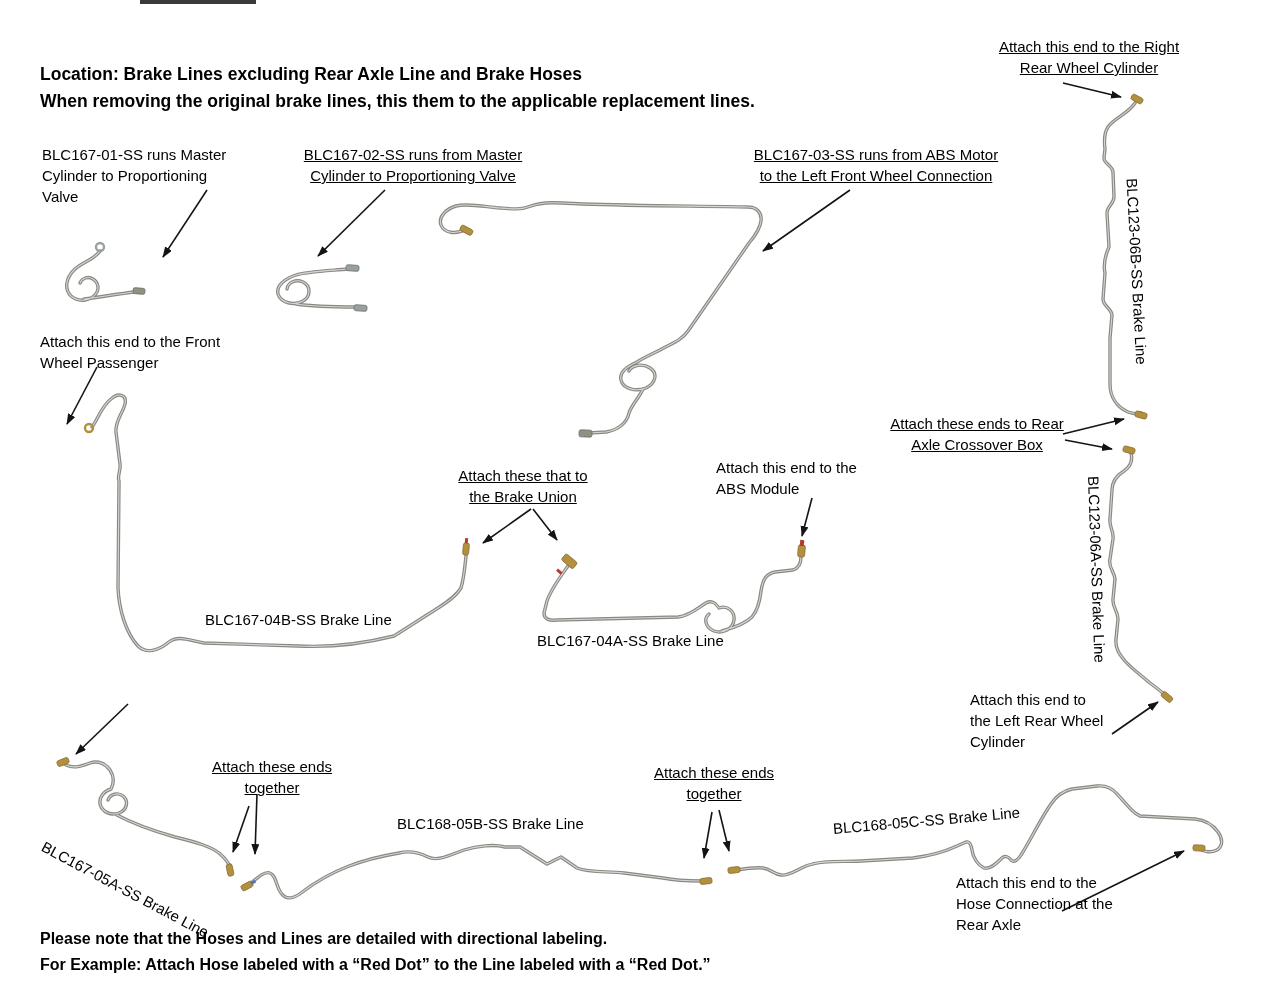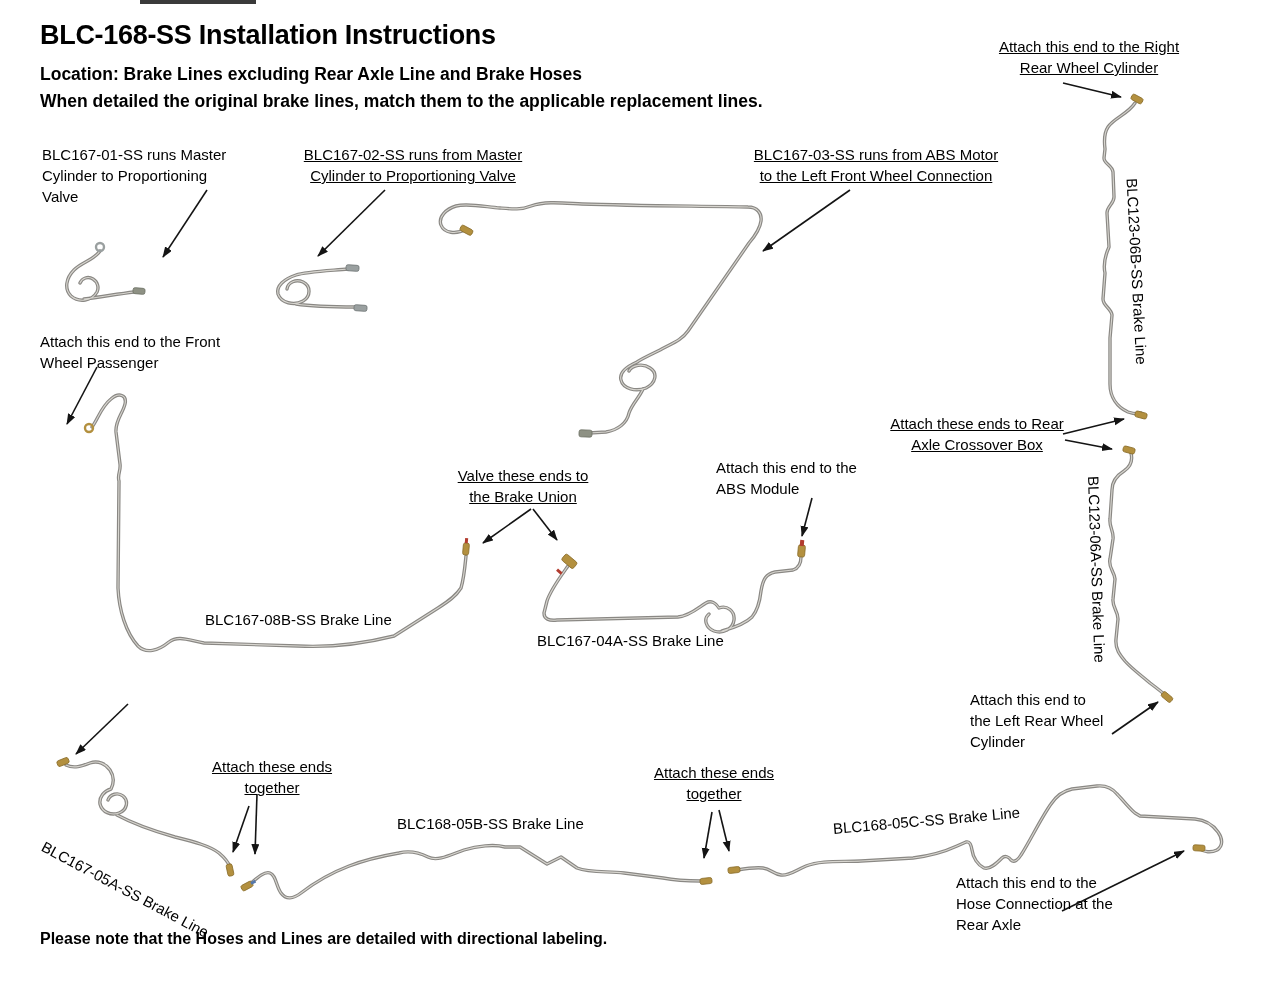--- a/index.html
+++ b/index.html
@@ -113,23 +113,22 @@
       <line class="arrow" x1="1112" y1="734" x2="1158" y2="702" marker-end="url(#ah)"></line>
       <line class="arrow" x1="128" y1="704" x2="76" y2="754" marker-end="url(#ah)"></line>
       <line class="arrow" x1="249" y1="806" x2="233" y2="852" marker-end="url(#ah)"></line>
       <line class="arrow" x1="257" y1="794" x2="255" y2="854" marker-end="url(#ah)"></line>
       <line class="arrow" x1="712" y1="812" x2="704" y2="858" marker-end="url(#ah)"></line>
       <line class="arrow" x1="719" y1="810" x2="729" y2="851" marker-end="url(#ah)"></line>
       <line class="arrow" x1="1062" y1="911" x2="1184" y2="851" marker-end="url(#ah)"></line>
     </g>
   </svg>
 
-  <div class="title">BLC-168-SS Installation Instructions</div>
   <div class="sub" style="top:64px">Location: Brake Lines excluding Rear Axle Line and Brake Hoses</div>
-  <div class="sub" style="top:91px">When detailed the original brake lines, match them to the applicable replacement lines.</div>
+  <div class="sub" style="top:91px">When removing the original brake lines, this them to the applicable replacement lines.</div>
 
   <div class="lbl c" style="left:983px;top:36px;width:212px">
     <div>Attach this end to the Right</div>
     <div>Rear Wheel Cylinder</div>
   </div>
   <div class="lbl" style="left:42px;top:144px;width:205px">
     <div>BLC167-01-SS runs Master</div>
     <div>Cylinder to Proportioning</div>
     <div>Valve</div>
   </div>
@@ -139,21 +138,21 @@
   </div>
   <div class="lbl c" style="left:740px;top:144px;width:272px">
     <div>BLC167-03-SS runs from ABS Motor</div>
     <div>to the Left Front Wheel Connection</div>
   </div>
   <div class="lbl" style="left:40px;top:331px;width:210px">
     <div>Attach this end to the Front</div>
     <div>Wheel Passenger</div>
   </div>
   <div class="lbl c" style="left:447px;top:465px;width:152px">
-    <div>Valve these ends to</div>
+    <div>Attach these that to</div>
     <div>the Brake Union</div>
   </div>
   <div class="lbl" style="left:716px;top:457px;width:170px">
     <div>Attach this end to the</div>
     <div>ABS Module</div>
   </div>
   <div class="lbl c" style="left:880px;top:413px;width:194px">
     <div>Attach these ends to Rear</div>
     <div>Axle Crossover Box</div>
   </div>
@@ -169,23 +168,24 @@
   <div class="lbl c" style="left:645px;top:762px;width:138px">
     <div>Attach these ends</div>
     <div>together</div>
   </div>
   <div class="lbl" style="left:956px;top:872px;width:180px">
     <div>Attach this end to the</div>
     <div>Hose Connection at the</div>
     <div>Rear Axle</div>
   </div>
 
-  <div class="lbl nw" style="left:205px;top:609px">BLC167-08B-SS Brake Line</div>
+  <div class="lbl nw" style="left:205px;top:609px">BLC167-04B-SS Brake Line</div>
   <div class="lbl nw" style="left:537px;top:630px">BLC167-04A-SS Brake Line</div>
   <div class="lbl nw" style="left:397px;top:813px">BLC168-05B-SS Brake Line</div>
   <div class="lbl rot" style="left:1051px;top:254px;transform:translate(0,0) rotate(87deg);transform-origin:86px 10px;width:172px">BLC123-06B-SS Brake Line</div>
   <div class="lbl rot" style="left:1011px;top:552px;transform:rotate(88deg);transform-origin:86px 10px;width:172px">BLC123-06A-SS Brake Line</div>
   <div class="lbl rot" style="left:43px;top:835px;transform:rotate(28deg);transform-origin:0 10px;width:190px">BLC167-05A-SS Brake Line</div>
   <div class="lbl rot" style="left:833px;top:818px;transform:rotate(-5deg);transform-origin:0 10px;width:190px">BLC168-05C-SS Brake Line</div>
 
   <div class="note" style="top:930px">Please note that the Hoses and Lines are detailed with directional labeling.</div>
+  <div class="note" style="top:956px">For Example: Attach Hose labeled with a “Red Dot” to the Line labeled with a “Red Dot.”</div>
 
 </div>
 
 </body></html>

